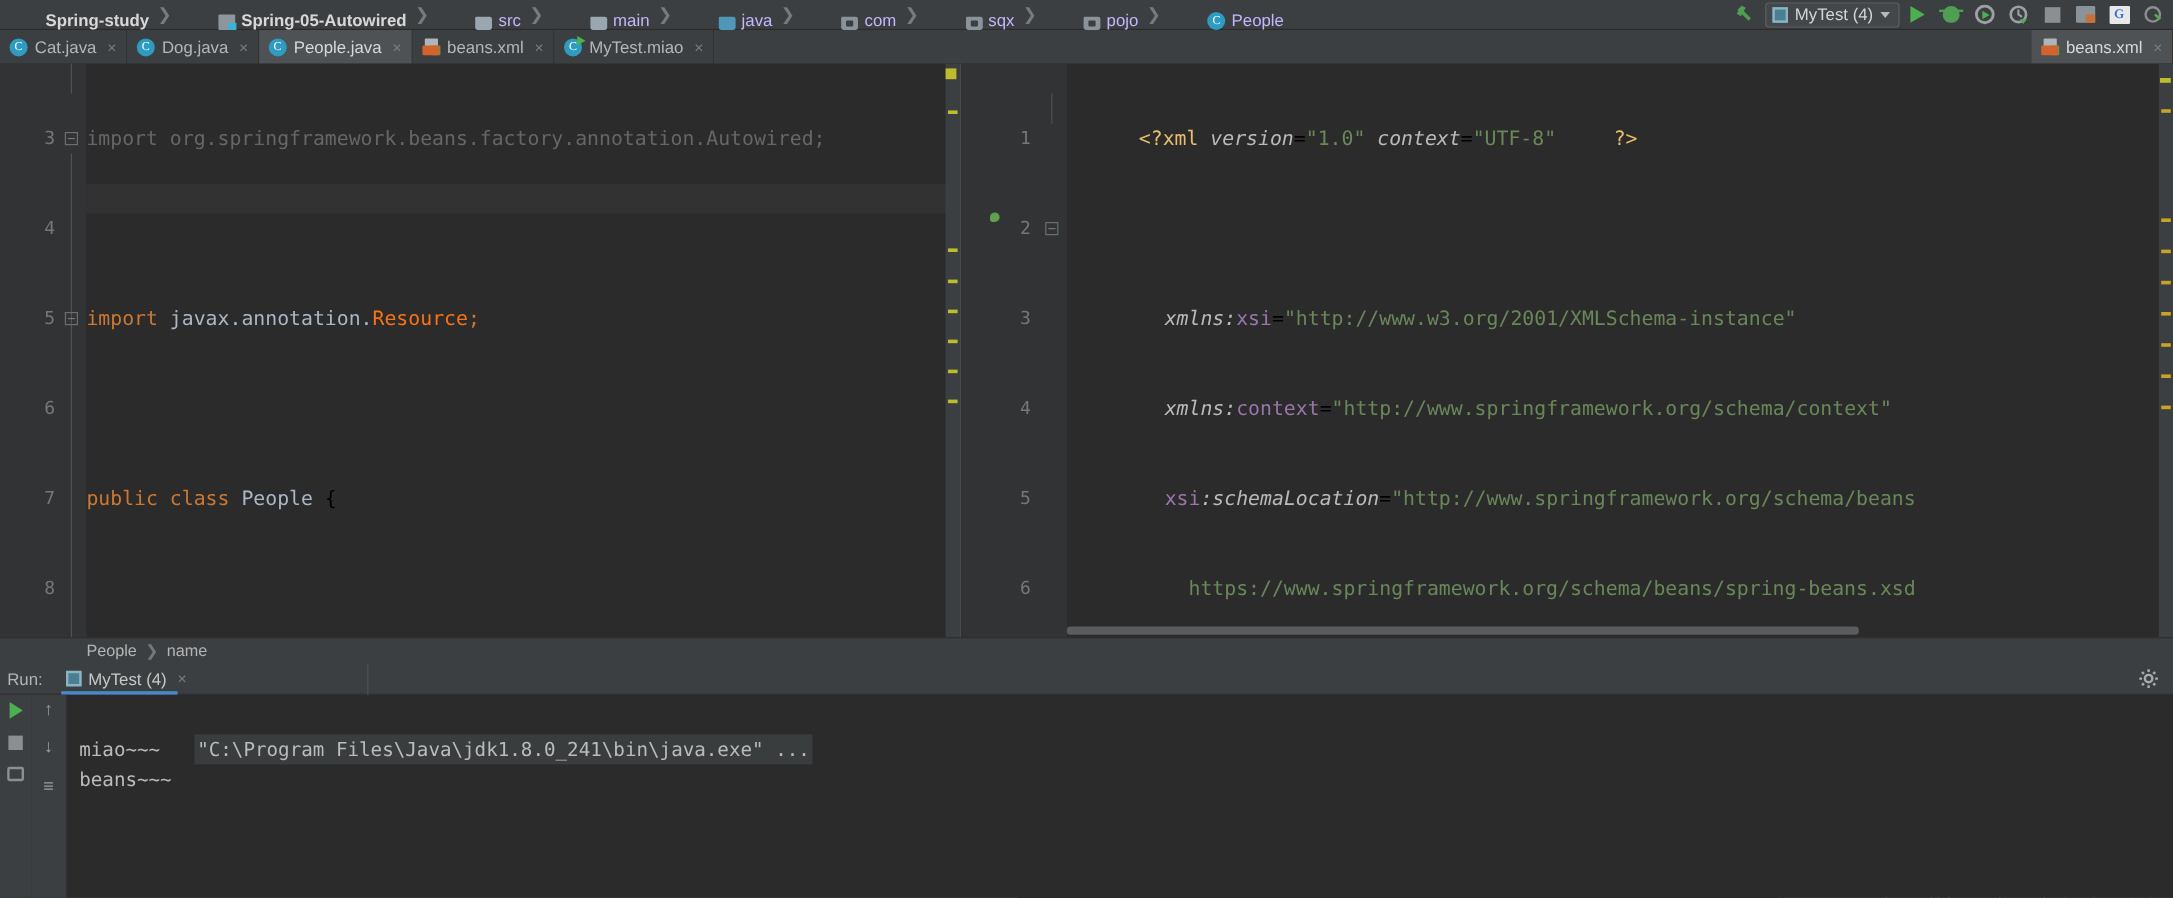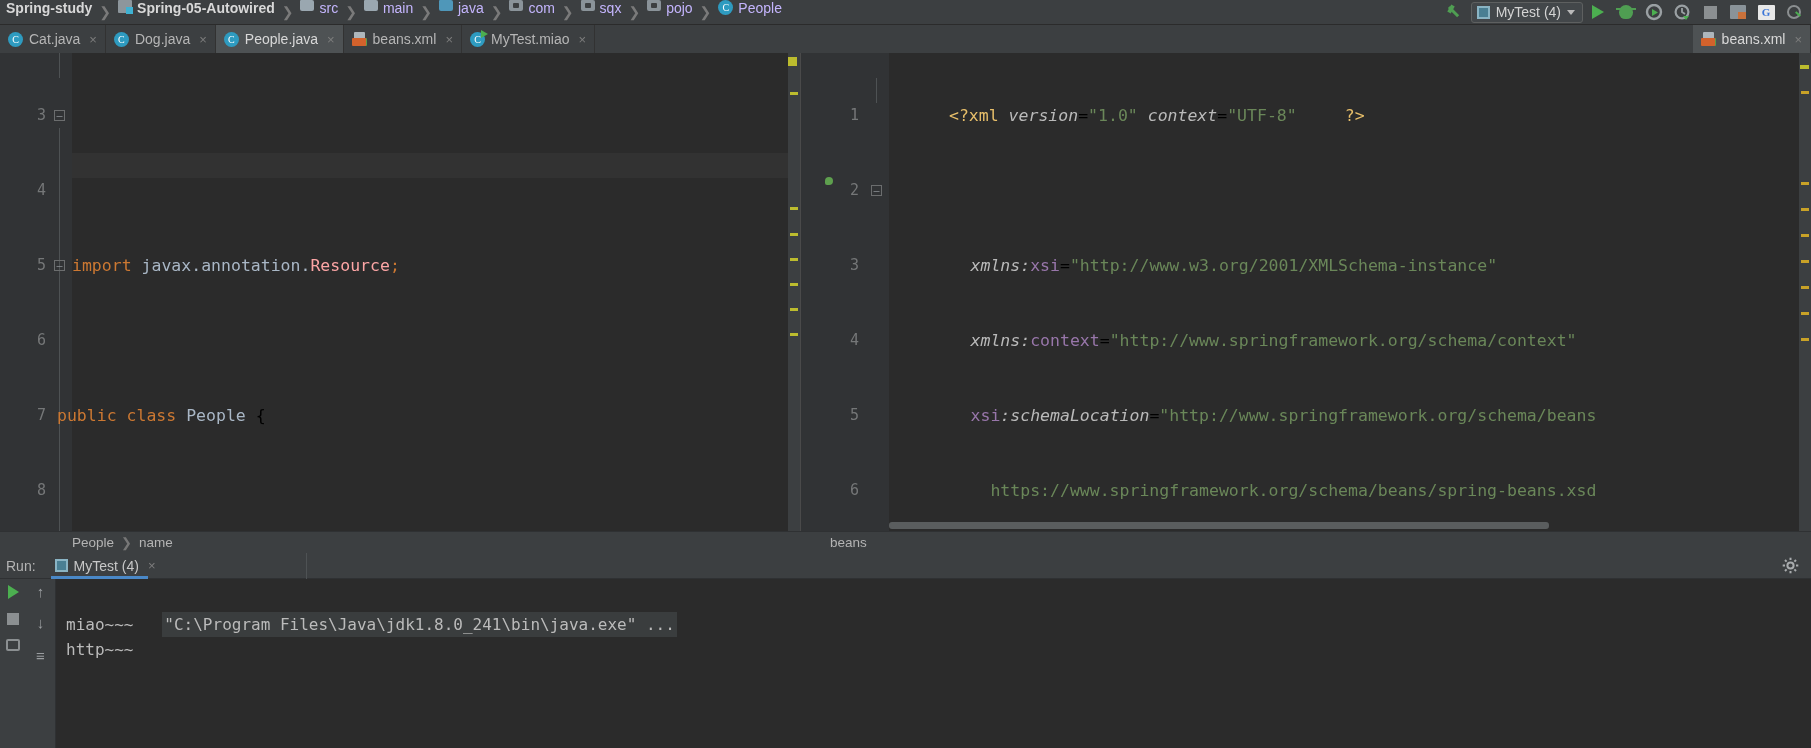--- a/index.html
+++ b/index.html
@@ -11,21 +11,21 @@
   }
   .ide { position: relative; width: 1811px; height: 748px; }
 
   
   .topbar {
     height: 25px; background: #3c3f41;
     display: flex; align-items: center;
     border-bottom: 1px solid #2b2b2b;
   }
   .crumbs { display: flex; align-items: center; padding-left: 4px; flex: 0 0 auto; }
-  .crumb { display: flex; align-items: flex-start; height: 25px; padding: 0 2px; }
+  .crumb { display: flex; align-items: flex-end; height: 25px; padding: 0 2px; margin-left: 32px; }
   .crumb-label { font-size: 14px; color: #c4b5fd; white-space: nowrap; }
   .crumb.bold .crumb-label { font-weight: bold; color: #d8d8d8; }
   .crumb-sep { color: #7a7a7a; font-size: 14px; padding: 0 5px; }
   .ic { display: inline-block; margin-right: 5px; flex: 0 0 auto; }
   .ic-folder {
     width: 14px; height: 11px; background: #9aa7b0;
     border-radius: 1px 2px 2px 2px; position: relative;
   }
   .ic-folder.src { background: #9aa7b0; }
   .ic-folder.java { background: #4f97b9; }
@@ -175,21 +175,21 @@
     font-family: "DejaVu Sans Mono", monospace;
   }
   .lno-r { width: 58px; }
   .ltext { position: absolute; }
   .cur-line { position:absolute; left:72px; right:0; height:25px; background:#323232; }
 
   
   .kw { color: #cc7832; }
   .type { color: #a9b7c6; }
   .cls { color: #a9b7c6; }
-  .ann { color: #fca5a5; text-align: center; }
+  .ann { color: #f97316; text-align: center; }
   .fade { color: #666666; }
   .xtag { color: #e8bf6a; margin-left: 48px; }
   .xattr { color: #bababa; font-style: italic; }
   .xns { color: #9876aa; }
   .xval { color: #6a8759; }
 
   
   .gmark { position: absolute; left: 50px; width: 16px; height: 16px; }
   .bean-ic {
     width: 15px; height: 15px; border-radius: 50% 50% 50% 2px;
@@ -417,36 +417,37 @@
     <div class="pane pane-left">
       <div class="cur-line" style="top:100px"></div>
       <div class="gutter"></div>
       <div class="vline" style="left:59px; top:0; height:25px;"></div>
       <div class="vline" style="left:59px; top:75px; height:405px;"></div>
 
       <div class="code">
         <div class="line">
           <span class="lno">3</span>
           <span class="fold-minus" style="top:7px">–</span>
+          <span class="ltext fade" style="left:72px">import org.springframework.beans.factory.annotation.Autowired;</span>
         </div>
         <div class="line">
           <span class="lno">4</span>
         </div>
         <div class="line">
           <span class="lno">5</span>
           <span class="fold-minus" style="top:7px">–</span>
           <span class="ltext" style="left:72px"><span class="kw">import</span> <span class="type">javax.annotation.</span><span class="ann">Resource</span><span class="kw">;</span></span>
         </div>
         <div class="line">
           <span class="lno">6</span>
         </div>
         <div class="line">
           <span class="lno">7</span>
           <span class="gmark" style="top:5px"><span class="bean-ic"></span></span>
-          <span class="ltext" style="left:57px"><span class="kw">public class</span> <span class="cls">People </span>{</span>
+          <span class="ltext" style="left:72px"><span class="kw">public class</span> <span class="cls">People </span>{</span>
         </div>
         <div class="line">
           <span class="lno">8</span>
         </div>
         
         
         
         
         
         
@@ -533,23 +534,20 @@
         <span class="mk" style="top:285px; background:#c9a227"></span>
       </div>
     </div>
   </div>
 
   <div class="subcrumbs">
     <div class="sc-left">
       <span class="sc-item">People</span>
       <span class="sc-sep">❯</span>
       <span class="sc-item">name</span>
-    </div>
-    <div class="sc-right">
-      <span class="sc-item">beans</span>
     </div>
   </div>
 
   <div class="runpanel">
     <div class="runhead">
       <span class="rh-label">Run:</span>
       <div class="runtab">
         <span class="rc-icon"></span>
         <span class="rt-label">MyTest (4)</span>
         <span class="tab-close">×</span>
@@ -581,19 +579,19 @@
       <div class="runtools2">
         <span class="tt-up">↑</span>
         <span class="tt-dn">↓</span>
         <span class="tt-wrap">≡</span>
       </div>
       <div class="console">
         <div class="con-line">
           <span class="con-cmd">"C:\Program Files\Java\jdk1.8.0_241\bin\java.exe" ...</span>
         </div>
         <div class="con-line">miao~~~</div>
-        <div class="con-line">http~~~</div>
+        <div class="con-line">beans~~~</div>
         <span class="watermark">https://blog.csdn.net/m0_46571920</span>
       </div>
     </div>
   </div>
 
 </div>
 
 </body></html>

